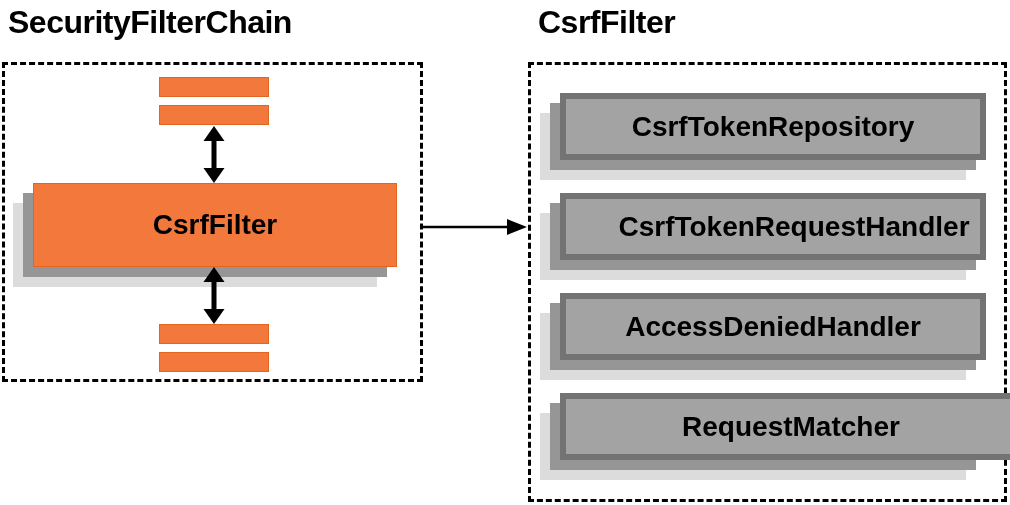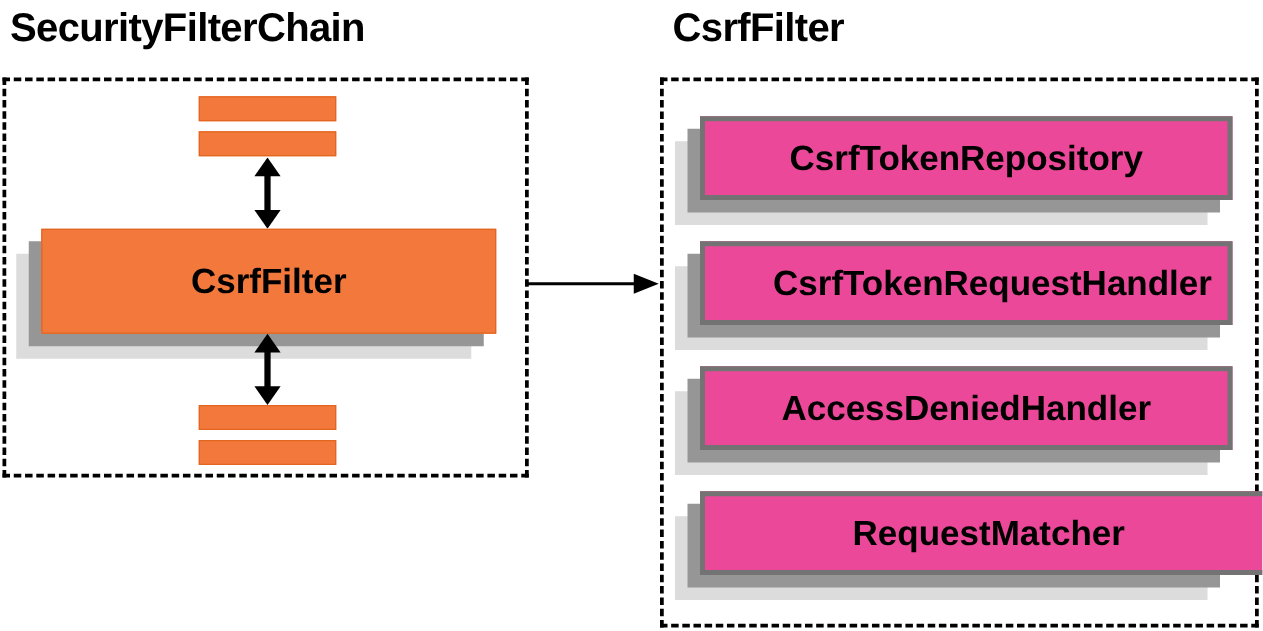--- a/index.html
+++ b/index.html
@@ -49,22 +49,22 @@
     color:#000000;
     box-sizing:border-box;
     text-align:center;
   }
   .face-orange{
     background:#F2783C;
     border:1px solid #E2661F;
     font-size:28px;
   }
   .face-blue{
-    background:#ec4899;
-    border:4px solid #737373;
+    background:#a3a3a3;
+    border:6px solid #737373;
     font-size:28px;
   }
   .arrow-svg{position:absolute;display:block;}
 </style>
 </head>
 <body>
 
 <div id="stage">
 
   <div class="group-title" style="left:8px;top:4px;">SecurityFilterChain</div>

